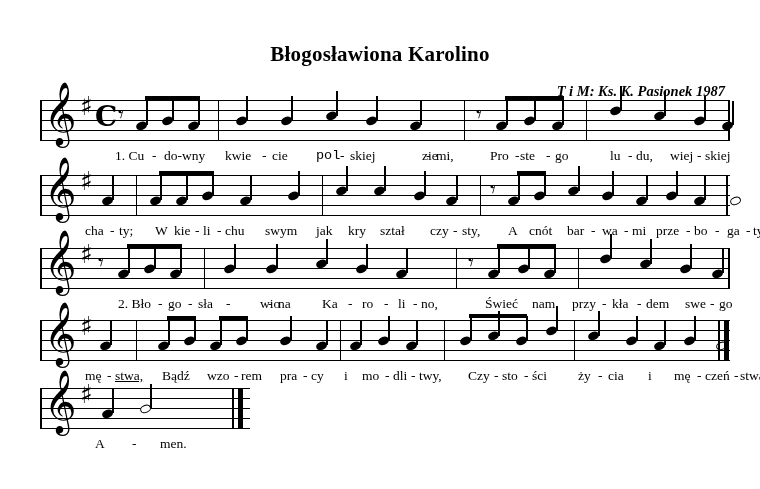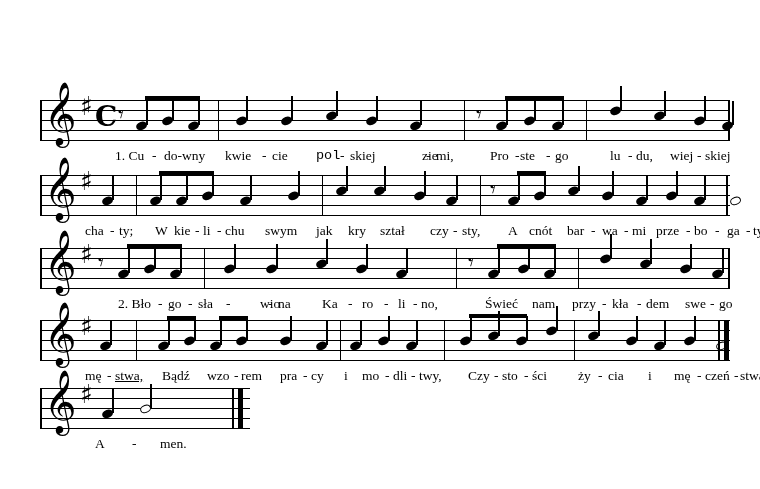--- a/index.html
+++ b/index.html
@@ -157,20 +157,22 @@
     position: absolute;
     top: 0;
     white-space: pre;
   }
 </style>
 </head>
 <body>
 
 <div class="sheet">
 
+  <div class="title">Błogosławiona Karolino</div>
+  <div class="credit">T i M: Ks. K. Pasionek 1987</div>
 
   <div class="system" style="top:100px;">
     <div class="staff">
       <div class="line l0"></div>
         <div class="line l1"></div>
         <div class="line l2"></div>
         <div class="line l3"></div>
         <div class="line l4"></div>
       <div class="barline start"></div>
       <span class="clef">𝄞</span>

